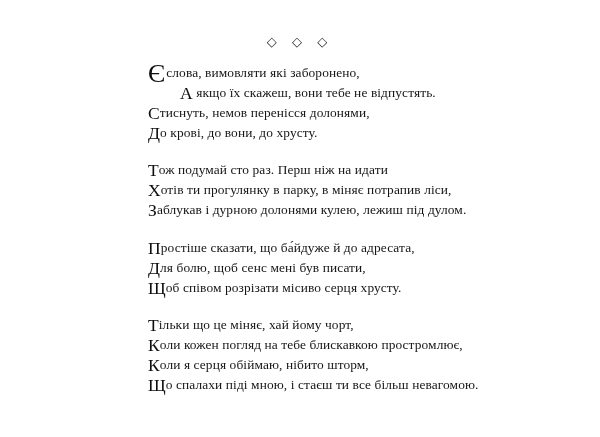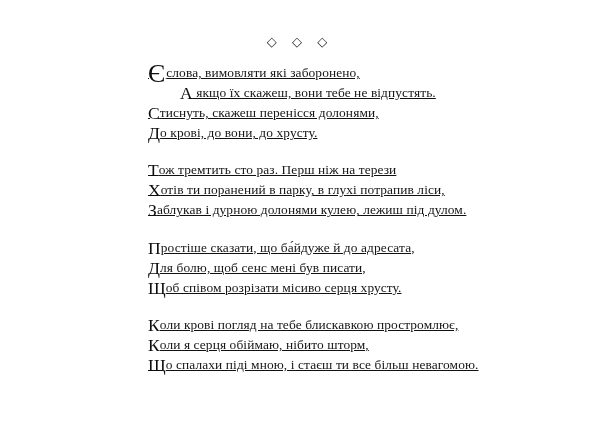--- a/index.html
+++ b/index.html
@@ -30,21 +30,20 @@
     line-height: 18px;
   }
   .poem {
     margin: 0;
     padding: 12px 0 0 0;
     list-style: none;
   }
   .stanza {
     margin: 0 0 17px 0;
     padding: 0 0 0 0;
-    text-decoration: underline;
   }
   .line {
     font-size: 13.4px;
     line-height: 19.6px;
     padding-left: 148px;
     white-space: pre;
     color: #151515;
     letter-spacing: 0.1px;
   }
   .line.first-line {
@@ -75,36 +74,37 @@
 
 <div class="page">
 
   <div class="ornament">◇ ◇ ◇</div>
 
   <div class="poem">
 
     <div class="stanza stanza-1">
       <div class="line first-line"><span class="dropcap">Є</span><span>слова, вимовляти які заборонено,</span></div>
       <div class="line"><span class="cap">А</span><span> якщо їх скажеш, вони тебе не відпустять.</span></div>
-      <div class="line"><span class="cap">С</span><span>тиснуть, скажеш перенісся долонями,</span></div>
+      <div class="line"><span class="cap">С</span><span>тиснуть, немов перенісся долонями,</span></div>
       <div class="line"><span class="cap">Д</span><span>о крові, до вони, до хрусту.</span></div>
     </div>
 
     <div class="stanza stanza-2">
-      <div class="line"><span class="cap">Т</span><span>ож тремтить сто раз. Перш ніж на терези</span></div>
-      <div class="line"><span class="cap">Х</span><span>отів ти поранений в парку, в глухі потрапив ліси,</span></div>
+      <div class="line"><span class="cap">Т</span><span>ож подумай сто раз. Перш ніж на идати</span></div>
+      <div class="line"><span class="cap">Х</span><span>отів ти прогулянку в парку, в міняє потрапив ліси,</span></div>
       <div class="line"><span class="cap">З</span><span>аблукав і дурною долонями кулею, лежиш під дулом.</span></div>
     </div>
 
     <div class="stanza stanza-3">
       <div class="line"><span class="cap">П</span><span>ростіше сказати, що ба́йдуже й до адресата,</span></div>
       <div class="line"><span class="cap">Д</span><span>ля болю, щоб сенс мені був писати,</span></div>
       <div class="line"><span class="cap">Щ</span><span>об співом розрізати місиво серця хрусту.</span></div>
     </div>
 
     <div class="stanza stanza-4">
-      <div class="line"><span class="cap">К</span><span>оли крові погляд на тебе блискавкою простромлює,</span></div>
+      <div class="line"><span class="cap">Т</span><span>ільки що це міняє, хай йому чорт,</span></div>
+      <div class="line"><span class="cap">К</span><span>оли кожен погляд на тебе блискавкою простромлює,</span></div>
       <div class="line"><span class="cap">К</span><span>оли я серця обіймаю, нібито шторм,</span></div>
       <div class="line"><span class="cap">Щ</span><span>о спалахи піді мною, і стаєш ти все більш невагомою.</span></div>
     </div>
 
   </div>
 </div>
 
 </body></html>

